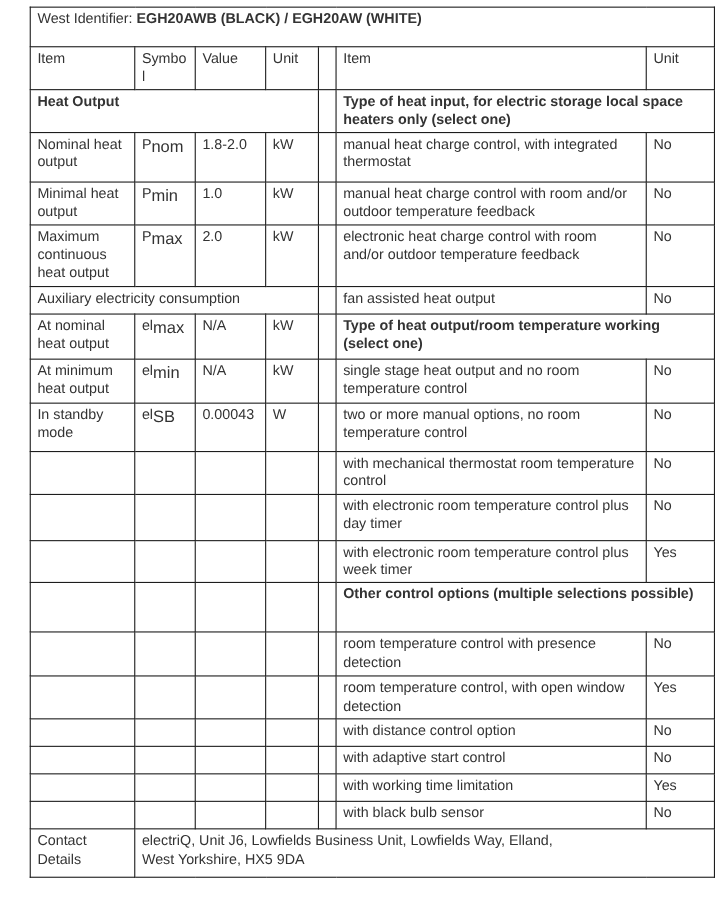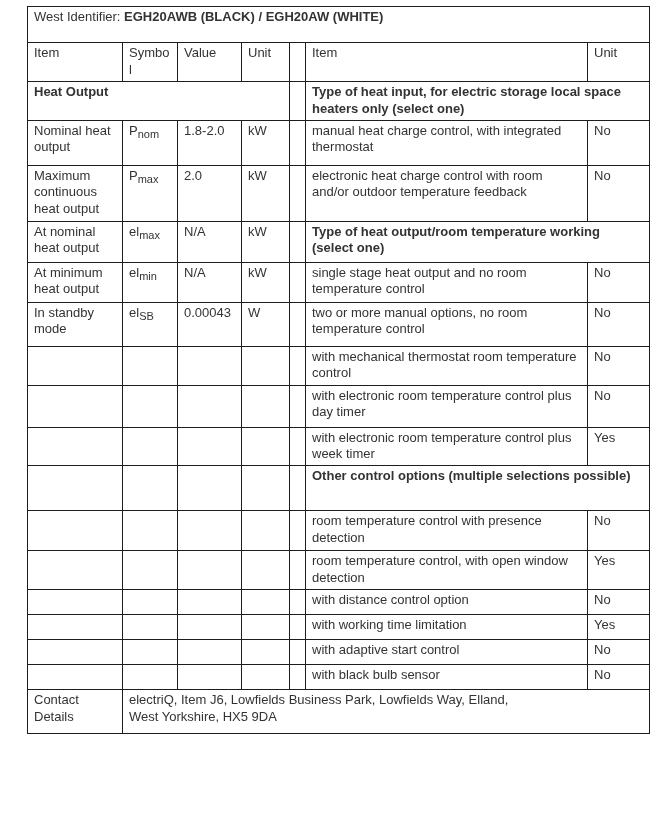--- a/index.html
+++ b/index.html
@@ -35,21 +35,21 @@
     text-align: left;
     overflow: hidden;
     word-wrap: break-word;
   }
   td.title-cell {
     text-align: center;
     padding-top: 3px;
   }
   .b { font-weight: bold; }
   sub.symsub {
-    font-size: 11px;
+    font-size: 15px;
     vertical-align: sub;
     line-height: 0;
     margin-top: 12px;
   }
   td.spacer { padding: 0; }
 </style>
 </head>
 <body>
 
 <div class="page">
@@ -88,31 +88,46 @@
     <tr style="height:45px">
       <td>Nominal heat output</td>
       <td><span>P</span><sub class="symsub">nom</sub></td>
       <td>1.8-2.0</td>
       <td>kW</td>
       <td class="spacer"></td>
       <td>manual heat charge control, with integrated thermostat</td>
       <td>No</td>
     </tr>
 
+    <tr style="height:39px">
+      <td>Minimal heat output</td>
+      <td><span>P</span><sub class="symsub">min</sub></td>
+      <td>1.0</td>
+      <td>kW</td>
+      <td class="spacer"></td>
+      <td>manual heat charge control with room and/or outdoor temperature feedback</td>
+      <td>No</td>
+    </tr>
 
     <tr style="height:56px">
       <td>Maximum continuous heat output</td>
       <td><span>P</span><sub class="symsub">max</sub></td>
       <td>2.0</td>
       <td>kW</td>
       <td class="spacer"></td>
       <td>electronic heat charge control with room and/or outdoor temperature feedback</td>
       <td>No</td>
     </tr>
 
+    <tr style="height:25px">
+      <td colspan="4">Auxiliary electricity consumption</td>
+      <td class="spacer"></td>
+      <td>fan assisted heat output</td>
+      <td>No</td>
+    </tr>
 
     <tr style="height:41px">
       <td>At nominal heat output</td>
       <td><span>el</span><sub class="symsub">max</sub></td>
       <td>N/A</td>
       <td>kW</td>
       <td class="spacer"></td>
       <td class="b" colspan="2">Type of heat output/room temperature working (select one)</td>
     </tr>
 
@@ -205,46 +220,46 @@
       <td>with distance control option</td>
       <td>No</td>
     </tr>
 
     <tr style="height:25px">
       <td></td>
       <td></td>
       <td></td>
       <td></td>
       <td class="spacer"></td>
+      <td>with adaptive start control</td>
+      <td>No</td>
+    </tr>
+
+    <tr style="height:25px">
+      <td></td>
+      <td></td>
+      <td></td>
+      <td></td>
+      <td class="spacer"></td>
       <td>with working time limitation</td>
       <td>Yes</td>
-    </tr>
-
-    <tr style="height:25px">
-      <td></td>
-      <td></td>
-      <td></td>
-      <td></td>
-      <td class="spacer"></td>
-      <td>with adaptive start control</td>
-      <td>No</td>
     </tr>
 
     <tr style="height:25px">
       <td></td>
       <td></td>
       <td></td>
       <td></td>
       <td class="spacer"></td>
       <td>with black bulb sensor</td>
       <td>No</td>
     </tr>
 
     <tr style="height:44px">
       <td>Contact Details</td>
       <td colspan="6">
-        <div>electriQ, Item J6, Lowfields Business Park, Lowfields Way, Elland,</div>
+        <div>electriQ, Unit J6, Lowfields Business Unit, Lowfields Way, Elland,</div>
         <div>West Yorkshire, HX5 9DA</div>
       </td>
     </tr>
   </tbody>
     </table>
 </div>
 
 </body></html>

